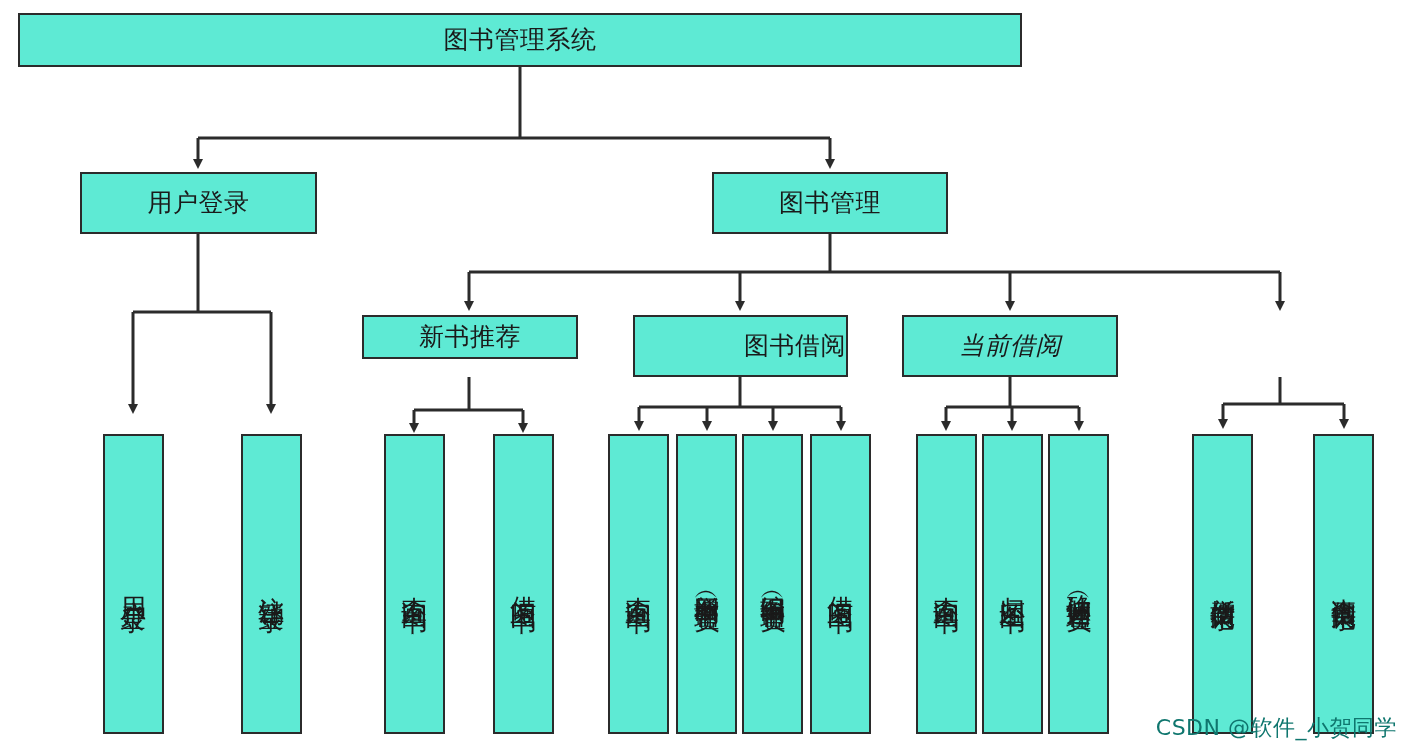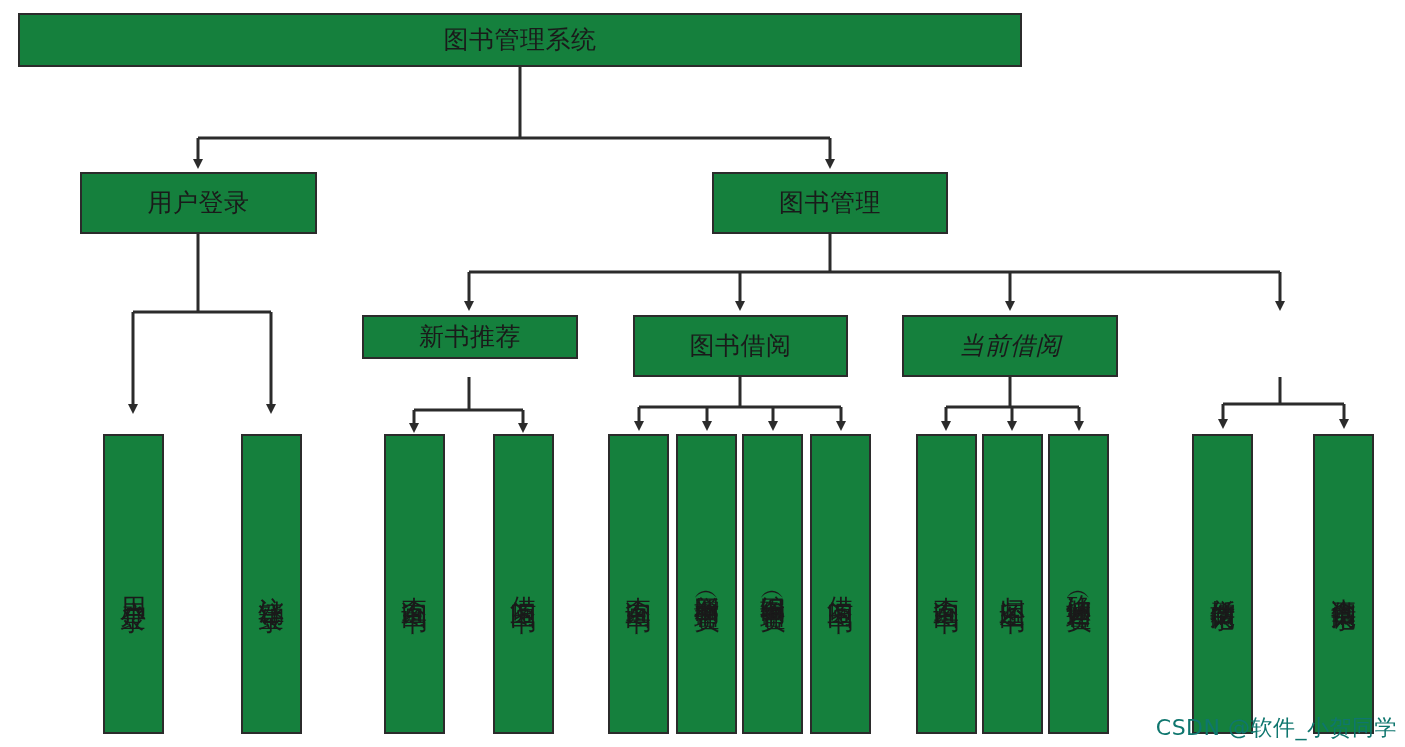--- a/index.html
+++ b/index.html
@@ -21,21 +21,21 @@
     position: absolute;
     left: 0;
     top: 0;
     width: 1405px;
     height: 747px;
   }
   .node {
     position: absolute;
     box-sizing: border-box;
     border: 2.5px solid #2b2b2b;
-    background: #15803d;
+    background: #5eead4;
     display: flex;
     align-items: center;
     justify-content: center;
     color: #1a1a1a;
     z-index: 2;
   }
   .node .label {
     display: block;
     text-align: center;
     line-height: 1.0;
@@ -143,21 +143,21 @@
   </div>
 
   <div class="node horiz" style="left:712px; top:172px; width:236px; height:62px;">
     <span class="label">图书管理</span>
   </div>
 
   <div class="node horiz" style="left:362px; top:315px; width:216px; height:44px;">
     <span class="label">新书推荐</span>
   </div>
 
-  <div class="node horiz" style="left:633px; top:315px; width:215px; height:62px;">
+  <div class="node horiz" style="left:633px; top:315px; width:215px; height:62px;justify-content:flex-end;">
     <span class="label">图书借阅</span>
   </div>
 
   <div class="node horiz" style="left:902px; top:315px; width:216px; height:62px;font-style:italic;">
     <span class="label">当前借阅</span>
   </div>
 
 
   <div class="node vert" style="left:103px; top:434px; width:61px; height:300px;">
     <span class="label">用户登录</span>

